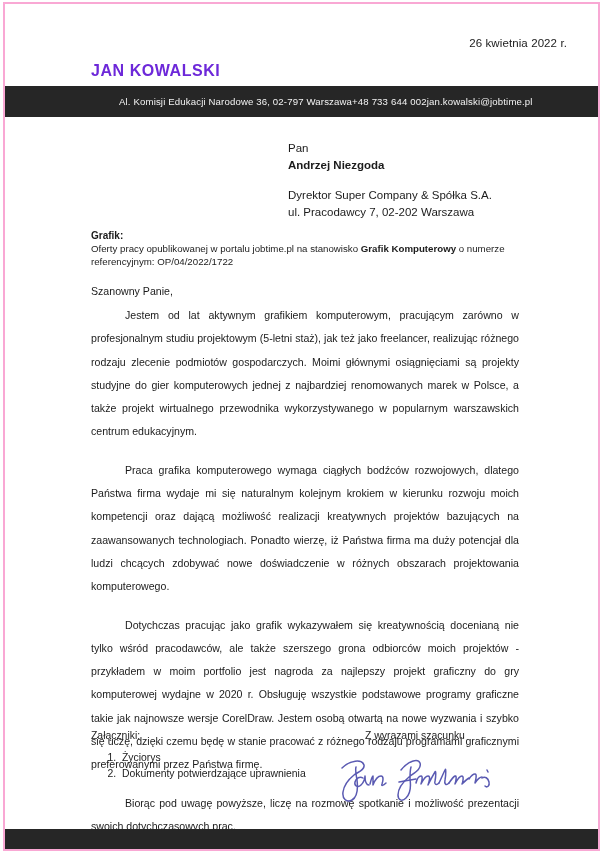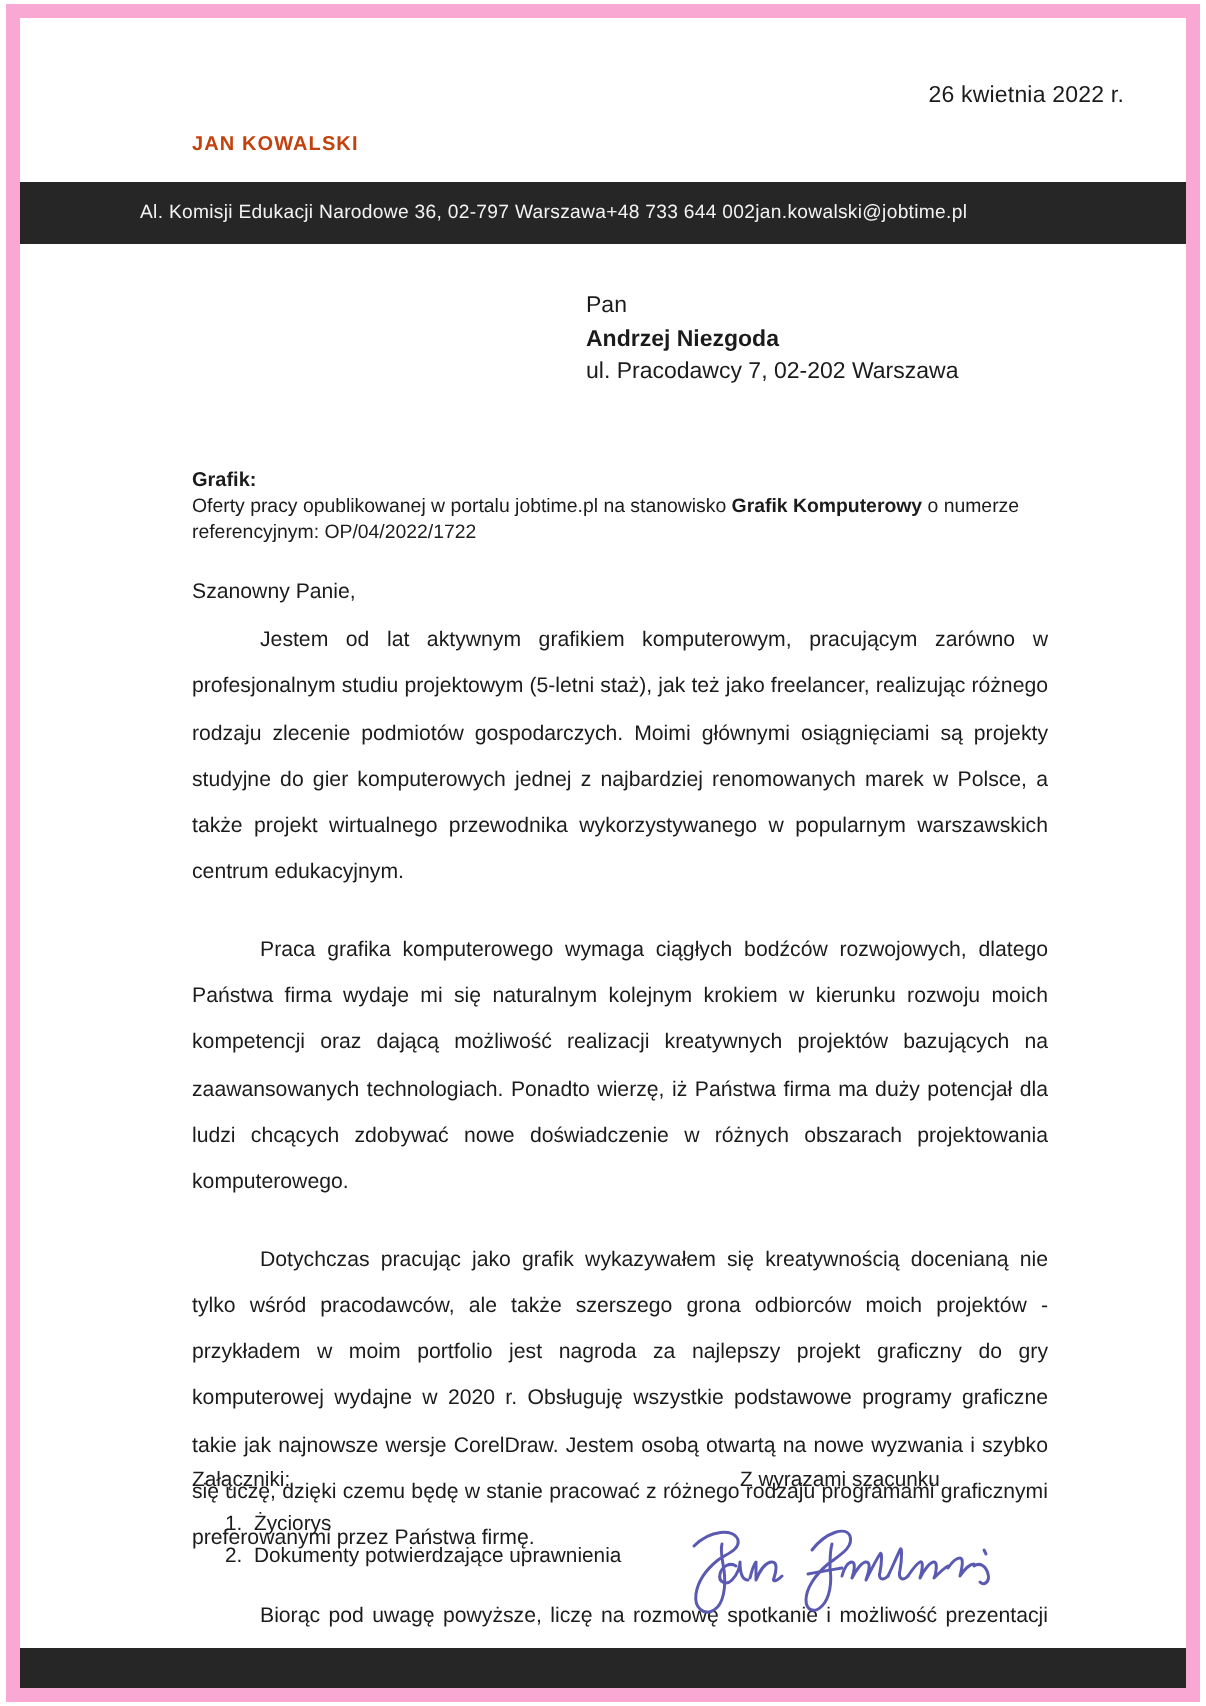--- a/index.html
+++ b/index.html
@@ -13,58 +13,58 @@
     font-family: "Liberation Sans", sans-serif;
     overflow: hidden;
   }
 
   .page {
     position: relative;
     width: 597px;
     height: 849px;
     margin: 2px 3px;
     background: #ffffff;
-    border: 7px solid #f9a8d4;
+    border: 2px solid #f9a8d4;
     box-sizing: border-box;
     overflow: hidden;
   }
 
   
   .date-line {
     position: absolute;
     top: 33px;
     right: 31px;
     font-size: 11.5px;
     color: #1b1b1b;
     letter-spacing: 0.1px;
   }
 
   .sender-name {
     position: absolute;
     top: 58px;
     left: 86px;
-    font-size: 10px;
+    font-size: 16px;
     font-weight: bold;
     letter-spacing: 0.55px;
-    color: #c2410c;
+    color: #6d28d9;
     text-align: right;
   }
 
   .contact-bar {
     position: absolute;
     top: 82px;
     left: 0;
     width: 100%;
     height: 31px;
     background: #262626;
     display: flex;
     align-items: center;
   }
   .contact-inner {
-    padding-left: 60px;
+    padding-left: 114px;
     display: flex;
     align-items: baseline;
     color: #f3f3f3;
     font-size: 9.6px;
     letter-spacing: 0.15px;
     white-space: nowrap;
   }
   .contact-inner span + span { }
 
   
@@ -179,20 +179,21 @@
     <div class="contact-inner">
       <span>Al. Komisji Edukacji Narodowe 36, 02-797 Warszawa</span>
       <span>+48 733 644 002</span>
       <span>jan.kowalski@jobtime.pl</span>
     </div>
   </div>
 
   <div class="recipient">
     <span class="honorific">Pan</span>
     <span class="rname">Andrzej Niezgoda</span>
+    <span class="rorg">Dyrektor Super Company &amp; Spółka S.A.</span>
     <span class="raddr">ul. Pracodawcy 7, 02-202 Warszawa</span>
   </div>
 
   <div class="subject">
     <span class="slabel">Grafik:</span>
     <span>Oferty pracy opublikowanej w portalu jobtime.pl na stanowisko </span><b>Grafik Komputerowy</b><span> o numerze referencyjnym: OP/04/2022/1722</span>
   </div>
 
   <div class="salutation">Szanowny Panie,</div>
 

